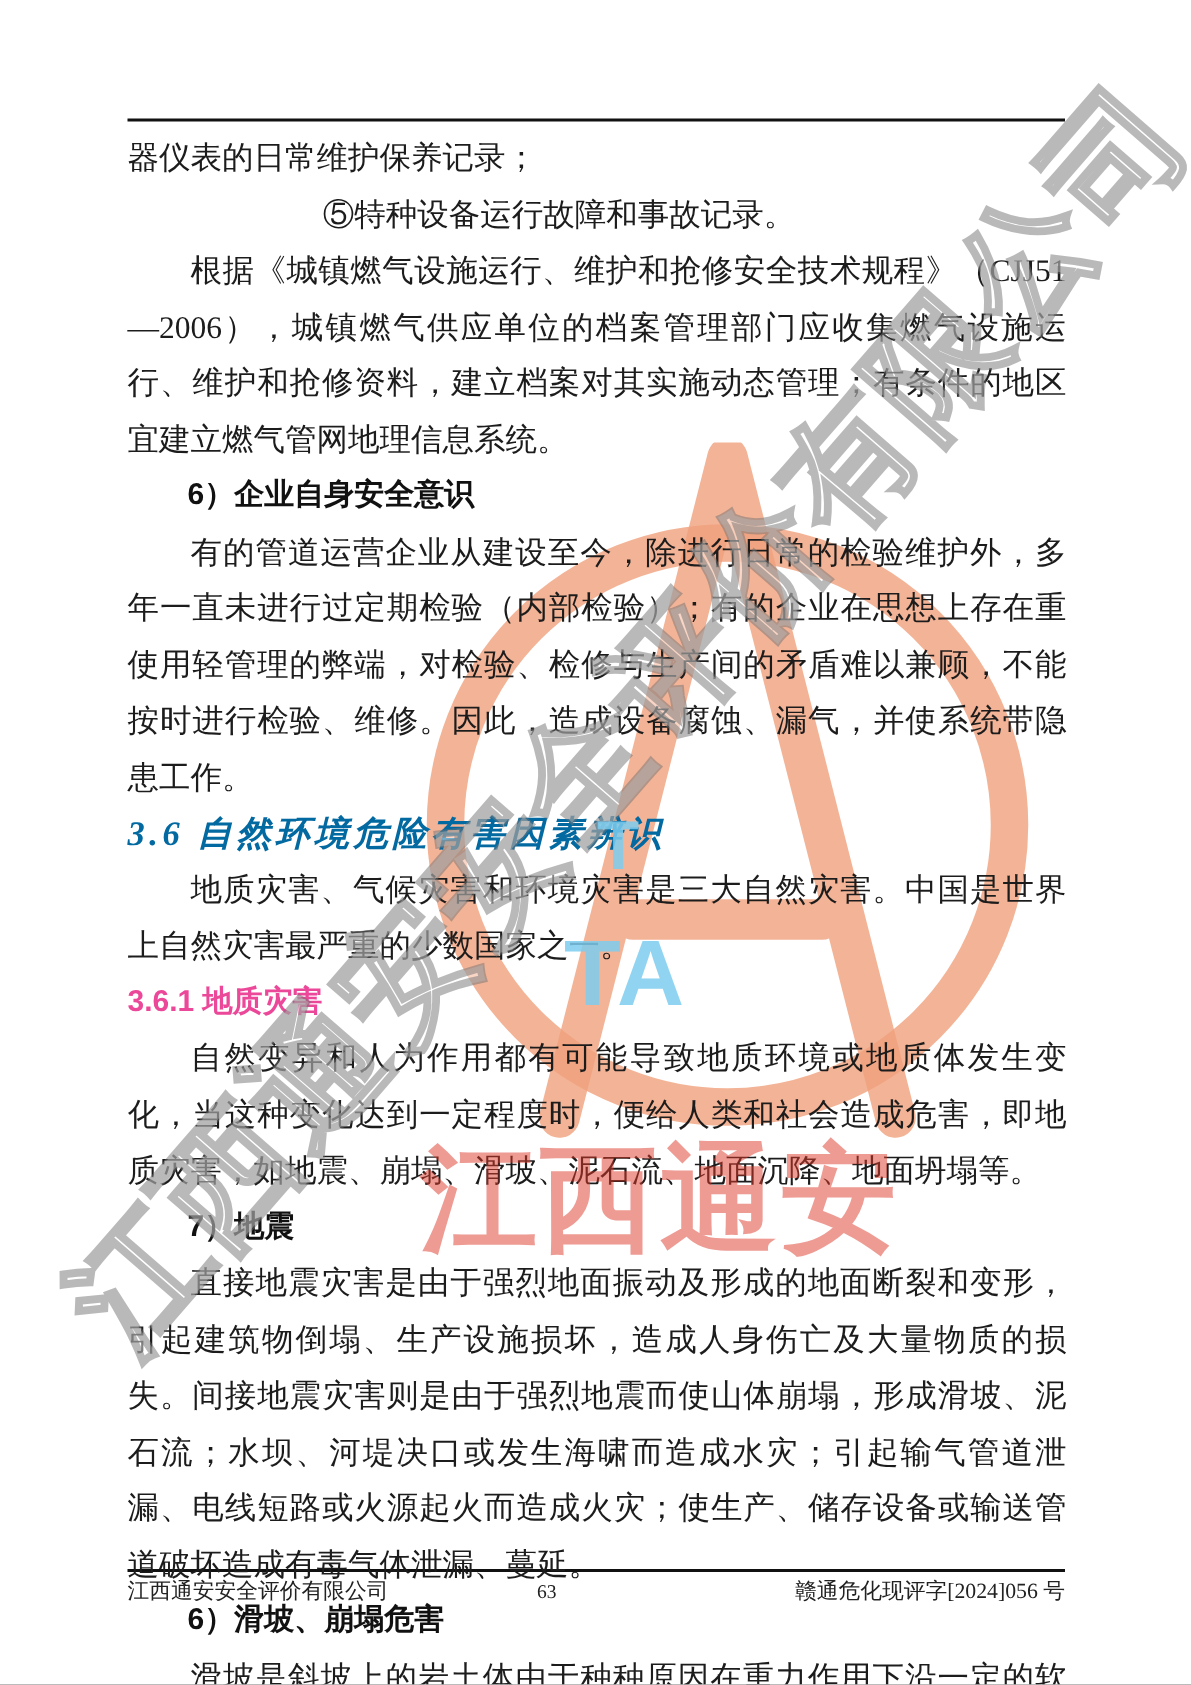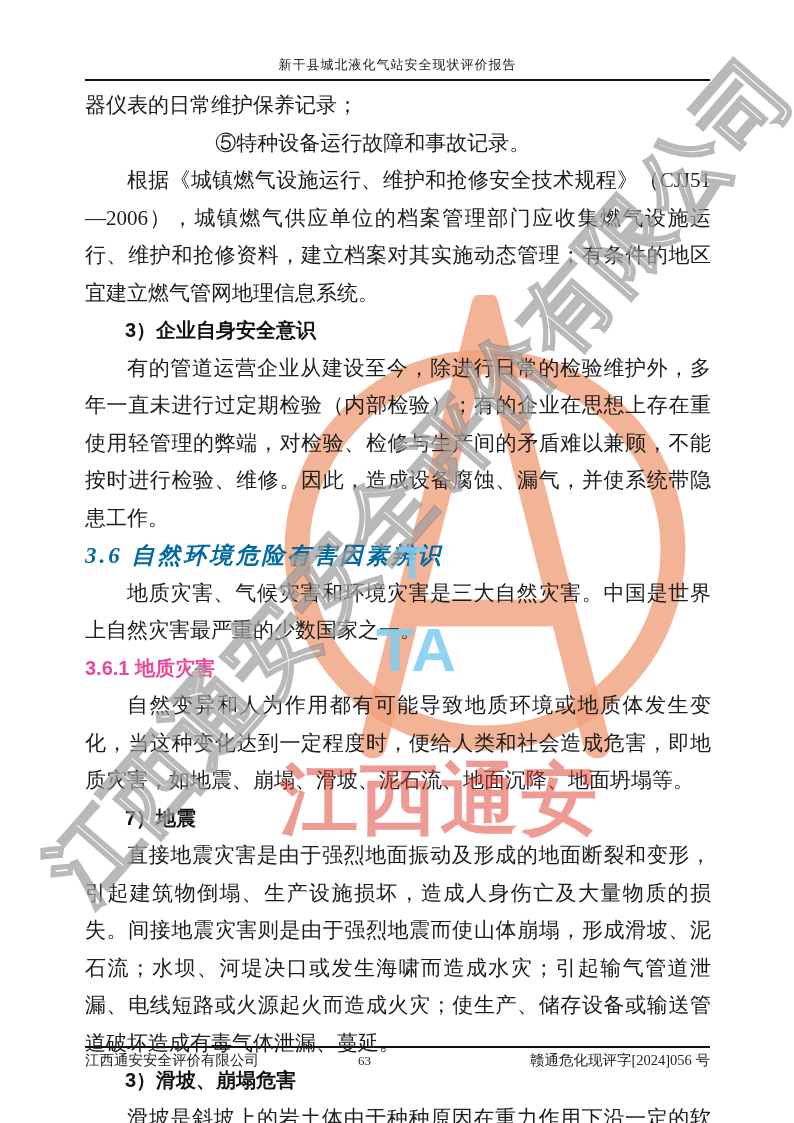--- a/index.html
+++ b/index.html
@@ -85,38 +85,35 @@
     <path d="M215 10 L103 450 M215 10 L327 450 M152 318 L278 318" fill="none" stroke="rgba(240,160,124,0.8)" stroke-width="27" stroke-linecap="round"></path>
   </svg>
 
   <div class="wm wm-diagonal">江西通安安全评价有限公司</div>
 
   <div class="wm wm-blue wm-blue-t">T</div>
   <div class="wm wm-blue wm-blue-ta">TA</div>
 
   <div class="wm wm-red">江西通安</div>
 
-  <div class="header">
-    <div class="header-title">新干县城北液化气站安全现状评价报告</div>
-  </div>
   <div class="header-rule"></div>
 
   <div class="content textlayer">
     <p>器仪表的日常维护保养记录；</p>
     <p class="p-bigindent">⑤特种设备运行故障和事故记录。</p>
     <p class="p-indent">根据《城镇燃气设施运行、维护和抢修安全技术规程》（CJJ51—2006），城镇燃气供应单位的档案管理部门应收集燃气设施运行、维护和抢修资料，建立档案对其实施动态管理；有条件的地区宜建立燃气管网地理信息系统。</p>
-    <p class="h-sub">3）企业自身安全意识</p>
+    <p class="h-sub">6）企业自身安全意识</p>
     <p class="p-indent">有的管道运营企业从建设至今，除进行日常的检验维护外，多年一直未进行过定期检验（内部检验）；有的企业在思想上存在重使用轻管理的弊端，对检验、检修与生产间的矛盾难以兼顾，不能按时进行检验、维修。因此，造成设备腐蚀、漏气，并使系统带隐患工作。</p>
     <p class="h-section">3.6 自然环境危险有害因素辨识</p>
     <p class="p-indent">地质灾害、气候灾害和环境灾害是三大自然灾害。中国是世界上自然灾害最严重的少数国家之一。</p>
     <p class="h-subsection">3.6.1 地质灾害</p>
     <p class="p-indent">自然变异和人为作用都有可能导致地质环境或地质体发生变化，当这种变化达到一定程度时，便给人类和社会造成危害，即地质灾害，如地震、崩塌、滑坡、泥石流、地面沉降、地面坍塌等。</p>
     <p class="h-sub">7）地震</p>
     <p class="p-indent">直接地震灾害是由于强烈地面振动及形成的地面断裂和变形，引起建筑物倒塌、生产设施损坏，造成人身伤亡及大量物质的损失。间接地震灾害则是由于强烈地震而使山体崩塌，形成滑坡、泥石流；水坝、河堤决口或发生海啸而造成水灾；引起输气管道泄漏、电线短路或火源起火而造成火灾；使生产、储存设备或输送管道破坏造成有毒气体泄漏、蔓延。</p>
-    <p class="h-sub">3）滑坡、崩塌危害</p>
+    <p class="h-sub">6）滑坡、崩塌危害</p>
     <p class="p-indent">滑坡是斜坡上的岩土体由于种种原因在重力作用下沿一定的软弱面整体地向下滑的现象；崩塌是斜坡上的岩土体由于种种原因在重力作用下部分</p>
   </div>
 
   <div class="footer-rule"></div>
   <div class="footer">
     <span>江西通安安全评价有限公司</span>
     <span class="pageno">63</span>
     <span>赣通危化现评字[2024]056 号</span>
   </div>
 

